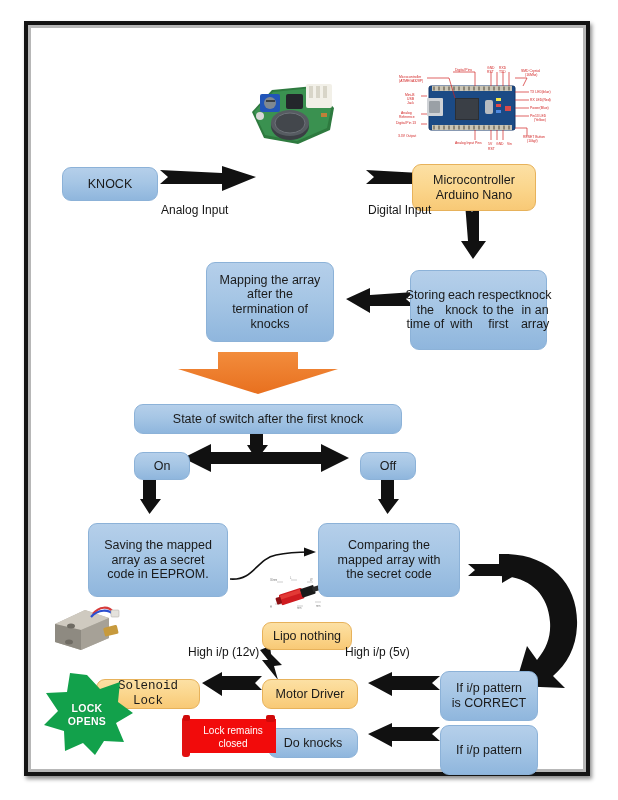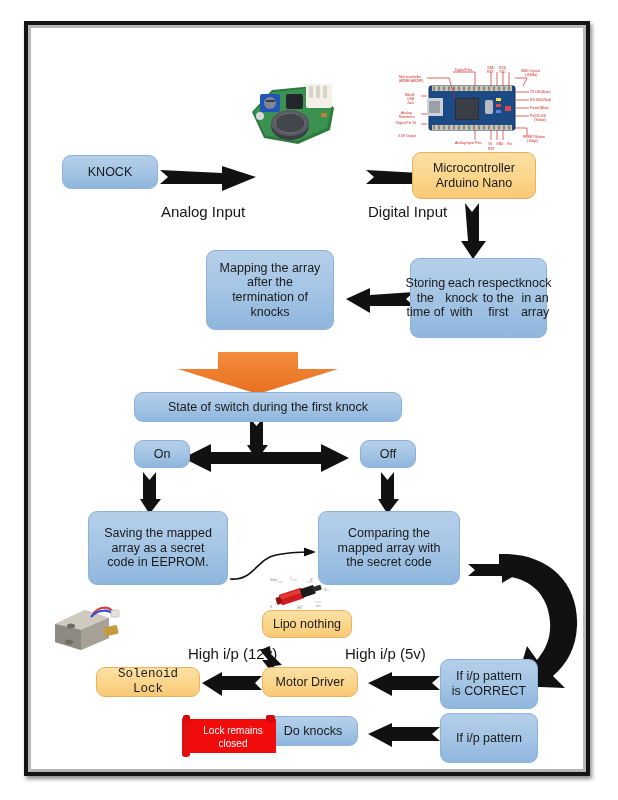--- a/index.html
+++ b/index.html
@@ -14,32 +14,33 @@
     background:#ffffff;
     box-shadow:0 0 0 3px #b7b7b7 inset, 2px 3px 4px rgba(0,0,0,.45);
   }
 
   .node{
     position:absolute;box-sizing:border-box;
     display:flex;align-items:center;justify-content:center;text-align:center;
     border-radius:9px;line-height:1.18;
     color:#1a1a1a;font-size:12.5px;
     padding:3px 5px;
+    margin-top:12px;
   }
   .blue{
     background:linear-gradient(180deg,#b5cfea 0%,#a6c6e5 45%,#8fb6dd 100%);
     border:1px solid #8cb2d8;
   }
   .amber{
     background:linear-gradient(180deg,#fce0a4 0%,#fbd68d 50%,#f8c976 100%);
     border:1px solid #e7b25b;
   }
 
   
-  .lbl{position:absolute;font-size:15px;color:#151515;white-space:nowrap;text-align:center;}
+  .lbl{position:absolute;font-size:12px;color:#151515;white-space:nowrap;text-align:center;}
 
   
   .ar{position:absolute;}
   .ar svg{display:block;}
 
   
   .pic{position:absolute;}
 
   
   .star-wrap{position:absolute;}
@@ -370,21 +371,21 @@
   </div>
 
   <div class="node blue" style="left:206px;top:250px;width:128px;height:80px;flex-direction:column;">
     <span>Mapping the array</span>
     <span>after the</span>
     <span>termination of</span>
     <span>knocks</span>
   </div>
 
   <div class="node blue" style="left:134px;top:392px;width:268px;height:30px;">
-    <span>State of switch during the first knock</span>
+    <span>State of switch after the first knock</span>
   </div>
 
   <div class="node blue" style="left:134px;top:440px;width:56px;height:28px;">
     <span>On</span>
   </div>
 
   <div class="node blue" style="left:360px;top:440px;width:56px;height:28px;">
     <span>Off</span>
   </div>
 
@@ -418,20 +419,29 @@
   </div>
 
   <div class="node blue" style="left:440px;top:713px;width:98px;height:50px;flex-direction:column;">
     <span>If i/p pattern</span>
   </div>
 
   <div class="node blue" style="left:268px;top:716px;width:90px;height:30px;">
     <span>Do knocks</span>
   </div>
 
+  <div class="star-wrap" style="left:40px;top:673px;width:94px;height:84px;">
+    <svg width="94" height="84" viewBox="0 0 94 84">
+      <path d="M47 2 L60 16 L80 9 L78 29 L93 40 L76 50 L84 69 L64 68 L55 82 L43 70 L25 78 L24 58 L4 52 L18 38 L6 20 L27 19 L30 0 Z" fill="#12a14b"></path>
+    </svg>
+    <div class="star-txt">
+      <span>LOCK</span>
+      <span>OPENS</span>
+    </div>
+  </div>
 
   <div class="scroll-wrap" style="left:180px;top:715px;width:98px;height:44px;">
     <svg width="98" height="44" viewBox="0 0 98 44">
       <rect x="8" y="4" width="88" height="34" fill="#f20b0b"></rect>
       <rect x="2" y="2" width="8" height="40" rx="3" fill="#e21010"></rect>
       <rect x="86" y="0" width="9" height="7" rx="2" fill="#d00a0a"></rect>
       <rect x="3" y="0" width="7" height="6" rx="2" fill="#d00a0a"></rect>
     </svg>
     <div class="scroll-txt" style="padding-left:8px;align-items:center;">
       <span>Lock remains</span>

